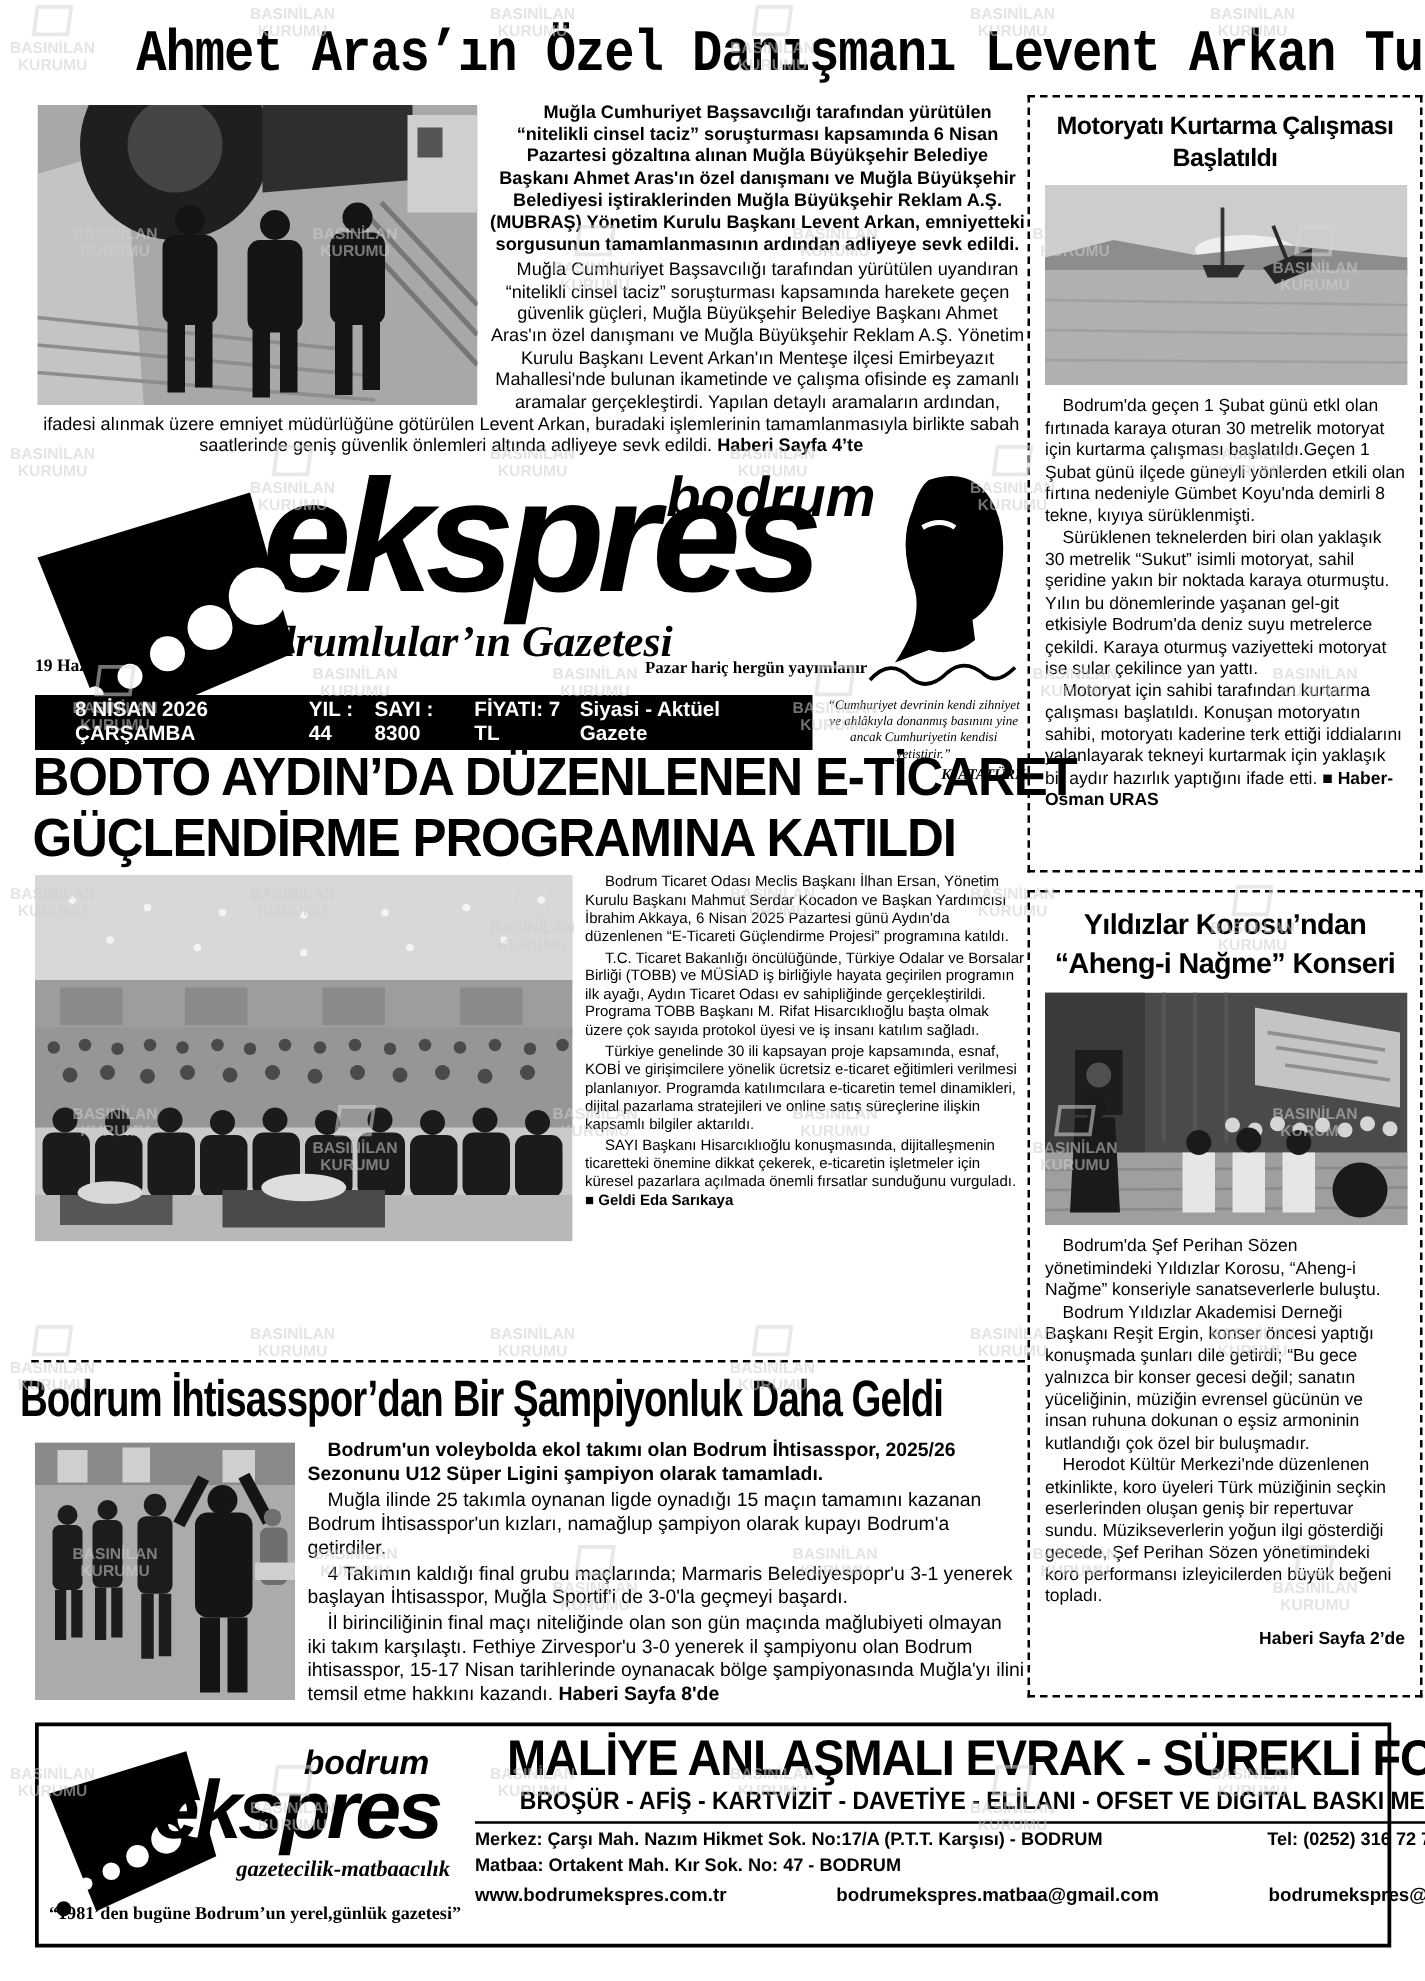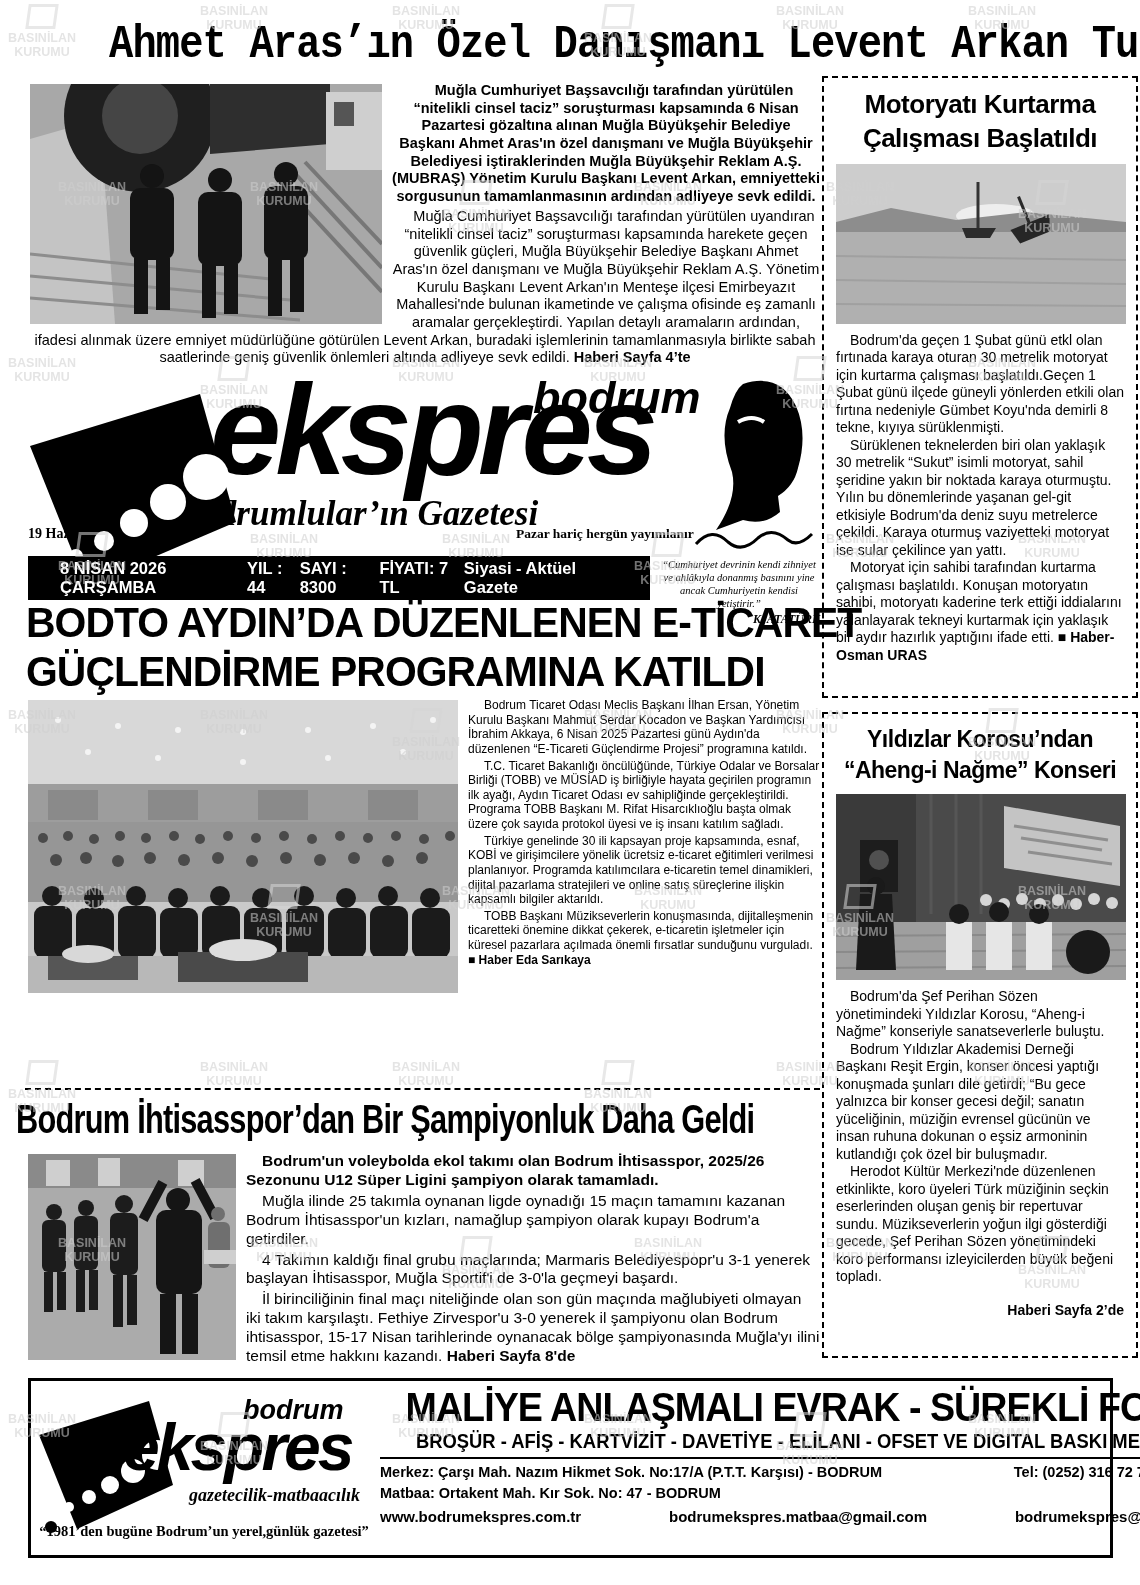--- a/index.html
+++ b/index.html
@@ -27,21 +27,21 @@
   .art-photo{float:left;margin:2px 10px 3px 0;}
   #story1{top:82px;left:30px;width:790px;text-align:center;}
   #bodto-story{top:698px;left:28px;width:792px;font-size:12px;line-height:1.22;}
   #sports-story{top:1152px;left:28px;width:792px;font-size:15.5px;line-height:1.22;}
   
   .sidebar{position:absolute;left:822px;width:316px;border:2.5px dashed #000;box-sizing:border-box;
            padding:8px 12px 8px 12px;font-size:14px;line-height:1.25;z-index:1;}
   .sidebar p{margin:0;text-indent:14px;}
   .sb-title{font-weight:800;text-align:center;letter-spacing:-0.5px;margin:2px 0 8px 0;}
   #sidebar1{top:76px;height:622px;}
-  #sidebar1 .sb-title{font-size:26px;line-height:1.3;}
+  #sidebar1 .sb-title{font-size:20px;line-height:1.3;}
   #sidebar2{top:712px;height:646px;}
   #sidebar2 .sb-title{font-size:23px;line-height:1.35;}
   .sb-photo{display:block;margin:0 auto 8px auto;}
   .sb-more{text-align:right;font-weight:bold;margin-top:16px;}
   
   #masthead{top:374px;left:28px;width:792px;height:228px;}
   #brand-logo{position:absolute;left:0;top:10px;z-index:3;}
   #brand-ekspres{position:absolute;left:182px;top:-14px;font-size:128px;font-style:italic;font-weight:bold;
                  letter-spacing:-6px;line-height:1.1;z-index:1;}
   #brand-bodrum{position:absolute;left:505px;top:-2px;font-size:45px;font-style:italic;font-weight:bold;z-index:1;}
@@ -381,22 +381,22 @@
       </g>
       <rect x="0" y="256" width="430" height="37" fill="#b8b8b8"></rect>
       <rect x="150" y="252" width="130" height="30" fill="#4a4a4a"></rect>
       <ellipse cx="215" cy="250" rx="34" ry="11" fill="#dedede"></ellipse>
       <rect x="20" y="256" width="90" height="24" fill="#565656"></rect>
       <ellipse cx="60" cy="254" rx="26" ry="9" fill="#d8d8d8"></ellipse>
     </svg>
     <p>Bodrum Ticaret Odası Meclis Başkanı İlhan Ersan, Yönetim Kurulu Başkanı Mahmut Serdar Kocadon ve Başkan Yardımcısı İbrahim Akkaya, 6 Nisan 2025 Pazartesi günü Aydın'da düzenlenen “E-Ticareti Güçlendirme Projesi” programına katıldı.</p>
     <p>T.C. Ticaret Bakanlığı öncülüğünde, Türkiye Odalar ve Borsalar Birliği (TOBB) ve MÜSİAD iş birliğiyle hayata geçirilen programın ilk ayağı, Aydın Ticaret Odası ev sahipliğinde gerçekleştirildi. Programa TOBB Başkanı M. Rifat Hisarcıklıoğlu başta olmak üzere çok sayıda protokol üyesi ve iş insanı katılım sağladı.</p>
     <p>Türkiye genelinde 30 ili kapsayan proje kapsamında, esnaf, KOBİ ve girişimcilere yönelik ücretsiz e-ticaret eğitimleri verilmesi planlanıyor. Programda katılımcılara e-ticaretin temel dinamikleri, dijital pazarlama stratejileri ve online satış süreçlerine ilişkin kapsamlı bilgiler aktarıldı.</p>
-    <p><span>TOBB Başkanı Müzikseverlerin konuşmasında, dijitalleşmenin ticaretteki önemine dikkat çekerek, e-ticaretin işletmeler için küresel pazarlara açılmada önemli fırsatlar sunduğunu vurguladı.</span>
-       <b class="more">■ Haber Eda Sarıkaya</b></p>
+    <p><span>SAYI Başkanı Hisarcıklıoğlu konuşmasında, dijitalleşmenin ticaretteki önemine dikkat çekerek, e-ticaretin işletmeler için küresel pazarlara açılmada önemli fırsatlar sunduğunu vurguladı.</span>
+       <b class="more">■ Geldi Eda Sarıkaya</b></p>
   </div>
 
   <div class="sidebar" id="sidebar2">
     <div class="sb-title">Yıldızlar Korosu’ndan “Aheng-i Nağme” Konseri</div>
     <svg class="sb-photo" width="290" height="186" viewBox="0 0 290 186">
       <rect width="290" height="186" fill="#4a4a4a"></rect>
       <rect width="80" height="186" fill="#3a3a3a"></rect>
       <g stroke="#565656" stroke-width="3">
           <line x1="95" y1="0" x2="95" y2="120"></line>
           <line x1="120" y1="0" x2="120" y2="120"></line>

